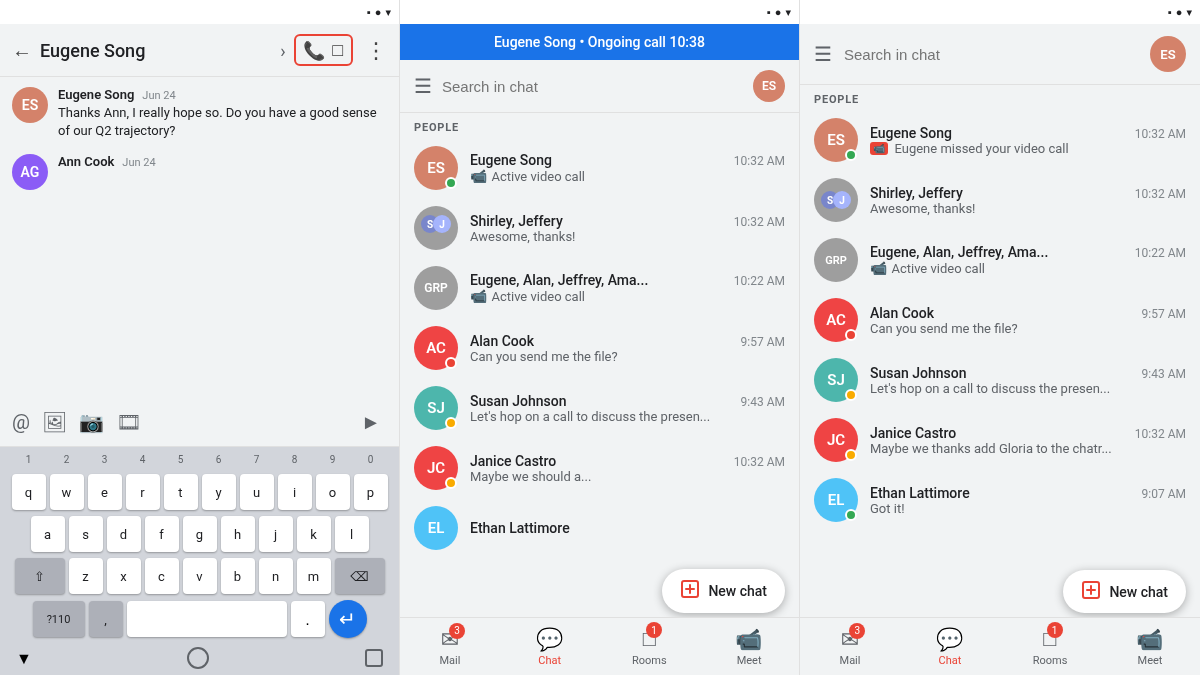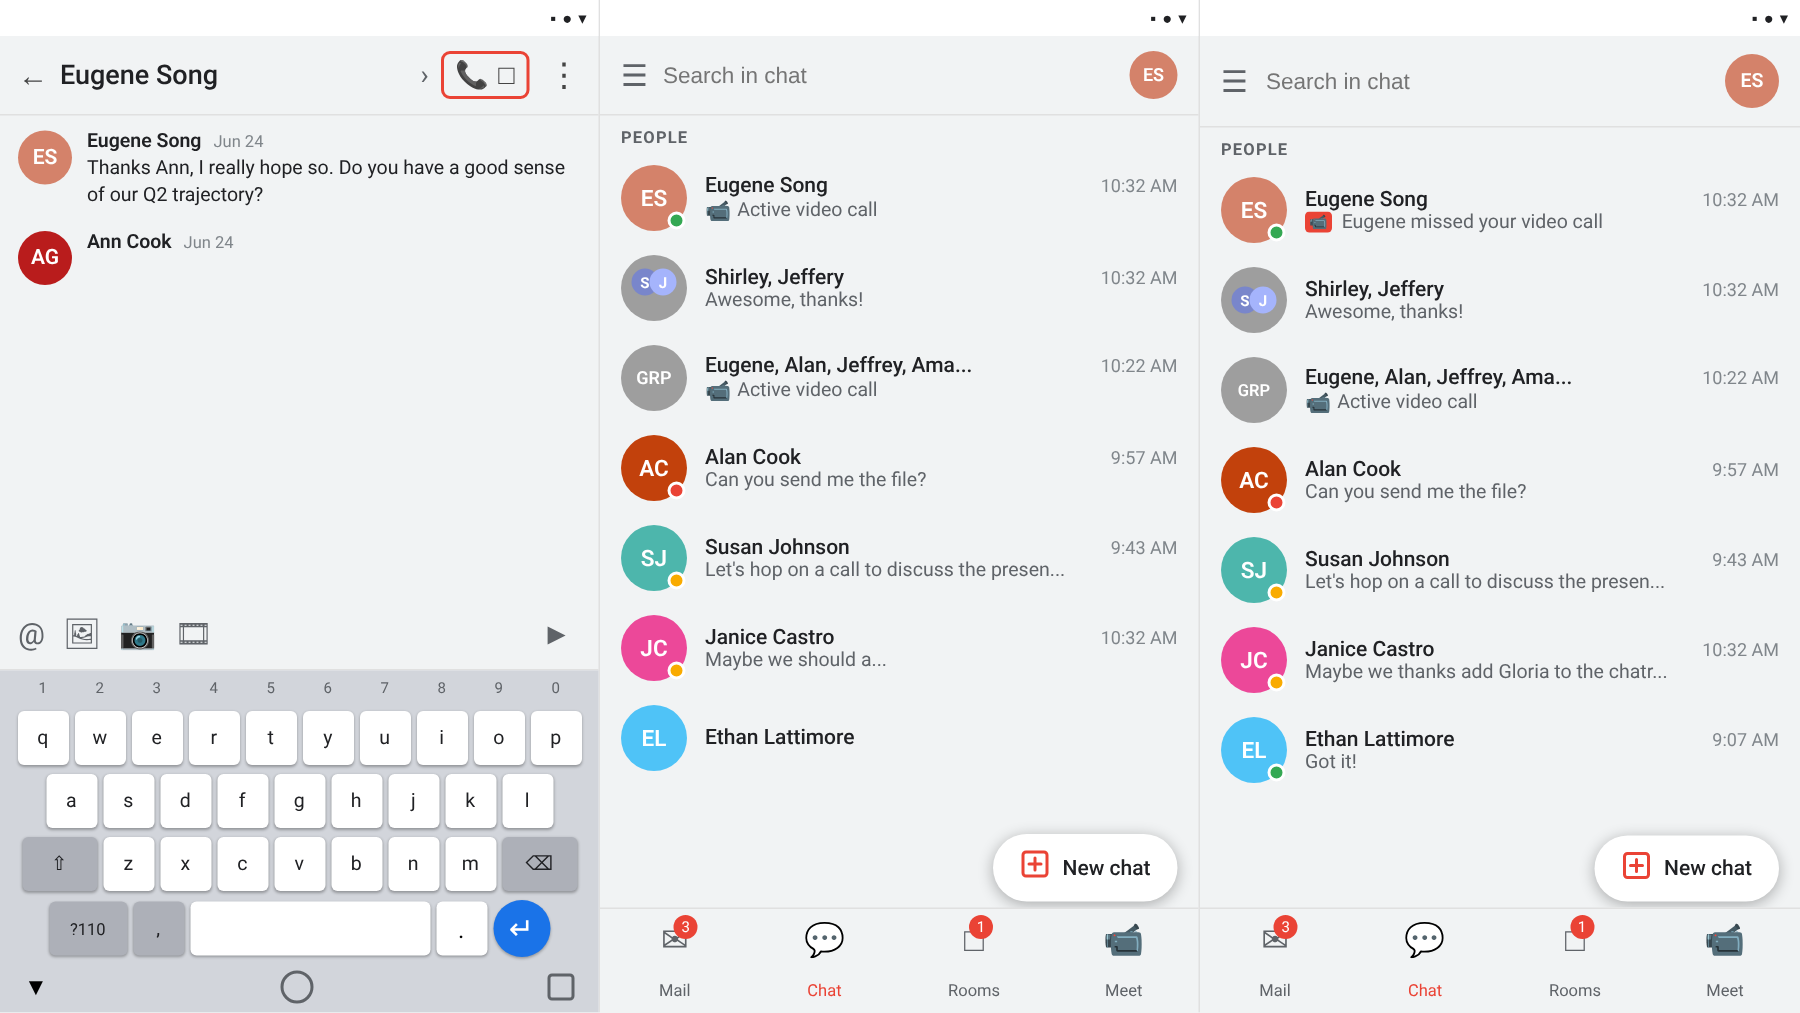--- a/index.html
+++ b/index.html
@@ -61,39 +61,39 @@
     .ci-name { font-size: 14px; font-weight: 500; color: #202124; white-space: nowrap; overflow: hidden; text-overflow: ellipsis; max-width: 200px; }
     .ci-time { font-size: 12px; color: #80868b; flex-shrink: 0; }
     .ci-sub { display: flex; align-items: center; gap: 4px; font-size: 13px; color: #5f6368; white-space: nowrap; overflow: hidden; text-overflow: ellipsis; }
     .ci-sub-icon { font-size: 14px; }
 
     .p2-bottom { border-top: 1px solid #e0e0e0; display: flex; align-items: center; }
     .p2-tab { flex: 1; display: flex; flex-direction: column; align-items: center; padding: 8px 0; cursor: pointer; position: relative; }
     .p2-tab.active { color: #ea4335; }
     .p2-tab-icon { font-size: 22px; color: #5f6368; position: relative; }
     .p2-tab.active .p2-tab-icon { color: #ea4335; }
-    .p2-tab-label { font-size: 11px; color: #5f6368; margin-top: 14px; }
+    .p2-tab-label { font-size: 11px; color: #5f6368; margin-top: 2px; }
     .p2-tab.active .p2-tab-label { color: #ea4335; }
     .tab-badge { position: absolute; top: -4px; right: -6px; background: #ea4335; color: #fff; border-radius: 50%; width: 16px; height: 16px; font-size: 10px; display: flex; align-items: center; justify-content: center; }
 
     .new-chat-fab { position: absolute; background: #fff; border-radius: 24px; padding: 10px 18px; display: flex; align-items: center; gap: 8px; box-shadow: 0 2px 10px rgba(0,0,0,0.3); cursor: pointer; font-size: 14px; font-weight: 500; color: #202124; bottom: 64px; right: 14px; }
     .new-chat-icon { color: #ea4335; font-size: 18px; }
 
     
     .panel3 { width: 400px; }
     .p3-header { display: flex; align-items: center; padding: 12px 14px; gap: 12px; border-bottom: 1px solid #e0e0e0; }
     .p3-hamburger { font-size: 20px; color: #5f6368; cursor: pointer; }
     .p3-search-input { flex: 1; border: none; outline: none; font-size: 15px; color: #5f6368; background: transparent; }
     .p3-avatar { width: 36px; height: 36px; border-radius: 50%; background: #8ab4f8; display: flex; align-items: center; justify-content: center; font-size: 13px; font-weight: 600; color: #fff; cursor: pointer; overflow: hidden; }
 
     .av1 { background: #d4826a; }
-    .av2 { background: #b91c1c; }
-    .av4 { background: #c2410c; }
+    .av2 { background: #8b5cf6; }
+    .av4 { background: #ef4444; }
     .av5 { background: #4db6ac; }
-    .av6 { background: #ec4899; }
+    .av6 { background: #ef4444; }
     .av8 { background: #4fc3f7; }
     .av-group { background: #9e9e9e; }
 
     .missed-icon { background: #ea4335; border-radius: 3px; padding: 1px 3px; color: #fff; font-size: 10px; margin-right: 2px; }
     .video-icon { color: #1a73e8; font-size: 14px; }
 
     .p3-bottom { border-top: 1px solid #e0e0e0; display: flex; align-items: center; position: relative; }
     .p3-new-chat-fab { position: absolute; background: #fff; border-radius: 24px; padding: 10px 18px; display: flex; align-items: center; gap: 8px; box-shadow: 0 2px 10px rgba(0,0,0,0.3); cursor: pointer; font-size: 14px; font-weight: 500; color: #202124; bottom: 64px; right: 14px; }
 
     
@@ -220,20 +220,21 @@
 </div>
 
 <div class="panel-wrapper panel2">
 
   <div class="status-bar">
     <span>▪</span>
     <span>●</span>
     <span>▾</span>
   </div>
 
+  <div class="p2-call-banner">Eugene Song • Ongoing call 10:38</div>
 
   <div class="p2-search-bar">
     <span class="hamburger">☰</span>
     <input class="p2-search-input" type="text" placeholder="Search in chat" style="">
     <div class="p2-search-avatar av1">ES</div>
   </div>
 
   <div class="section-label">PEOPLE</div>
 
   <div class="chat-list" style="position:relative;">

